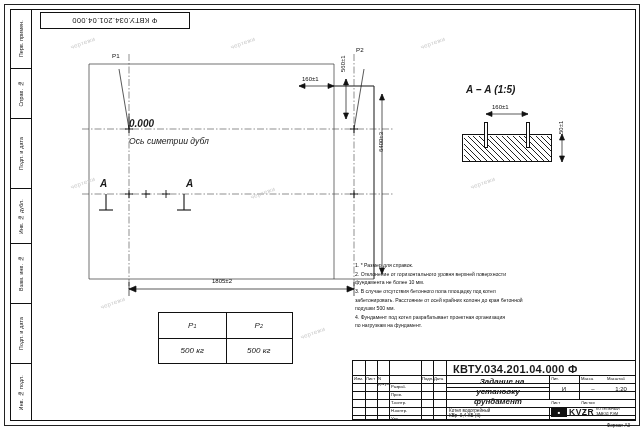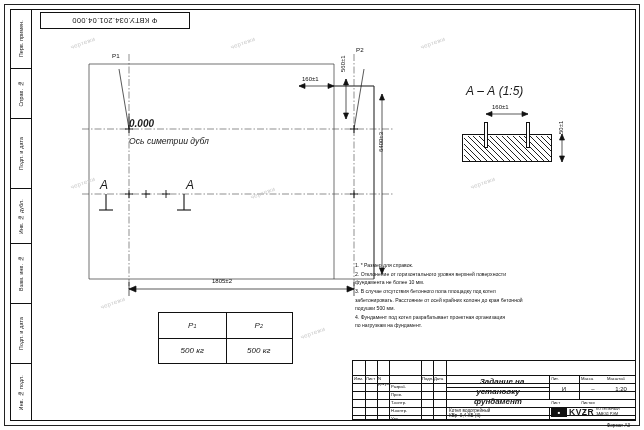--- a/index.html
+++ b/index.html
@@ -28,21 +28,21 @@
   .stamp .h{position:absolute;left:0;width:100%;height:1px;background:#111;}
   .stcell{position:absolute;font-size:4.2px;color:#111;padding:1px 1px;box-sizing:border-box;line-height:1.1;}
   .code{position:absolute;font-size:11px;font-weight:bold;letter-spacing:.3px;}
   .ttl{position:absolute;text-align:center;font-size:8px;font-weight:bold;font-style:italic;line-height:1.35;}
   .sub{position:absolute;font-size:4.6px;line-height:1.25;}
   .logo{position:absolute;display:flex;align-items:center;gap:2px;}
   .logo .mark{width:16px;height:10px;background:#111;color:#fff;font-size:4px;display:flex;align-items:center;justify-content:center;letter-spacing:.3px;}
   .logo .nm{font-size:8.5px;font-weight:bold;letter-spacing:.5px;}
   .wm{position:absolute;font-size:6px;color:#c9c9c9;transform:rotate(-20deg);letter-spacing:.4px;pointer-events:none;}
   .fmt{position:absolute;right:14px;bottom:2px;font-size:4.6px;color:#111;}
-  .aa{position:absolute;font-size:12px;font-style:italic;font-weight:normal;}
+  .aa{position:absolute;font-size:10px;font-style:italic;font-weight:bold;}
   .sect{position:absolute;border:1.3px solid #111;box-sizing:border-box;background:#fff;}
   .hatch{position:absolute;box-sizing:border-box;background:
      repeating-linear-gradient(45deg,#222 0 .6px,transparent .6px 4px);}
   .bolt{position:absolute;border:1px solid #111;box-sizing:border-box;background:#fff;}
   svg{position:absolute;left:0;top:0;overflow:visible;}
 </style>
 </head>
 <body>
 
 <div class="sheet">
@@ -233,20 +233,21 @@
     <div class="v" style="left:24px;height:60px;"></div>
     <div class="v" style="left:36px;height:60px;"></div>
     <div class="v" style="left:68px;height:60px;"></div>
     <div class="v" style="left:80px;height:60px;"></div>
     <div class="v" style="left:93px;height:60px;"></div>
     <div class="v" style="left:196px;top:14px;height:24px;"></div>
     <div class="v" style="left:226px;top:14px;height:24px;"></div>
     <div class="v" style="left:196px;top:46px;height:14px;"></div>
     <div class="h" style="top:26px;left:93px;width:103px;"></div>
 
+    <div class="code" style="left:100px;top:2px;">КВТУ.034.201.04.000  Ф</div>
 
     <div class="stcell" style="left:0;top:15px;width:12px;">Изм.</div>
     <div class="stcell" style="left:12px;top:15px;width:12px;">Лист</div>
     <div class="stcell" style="left:24px;top:15px;width:12px;">N докум.</div>
     <div class="stcell" style="left:68px;top:15px;width:12px;">Подп.</div>
     <div class="stcell" style="left:80px;top:15px;width:13px;">Дата</div>
 
     <div class="stcell" style="left:37px;top:23px;width:31px;">Разраб.</div>
     <div class="stcell" style="left:37px;top:31px;width:31px;">Пров.</div>
     <div class="stcell" style="left:37px;top:39px;width:31px;">Т.контр.</div>

